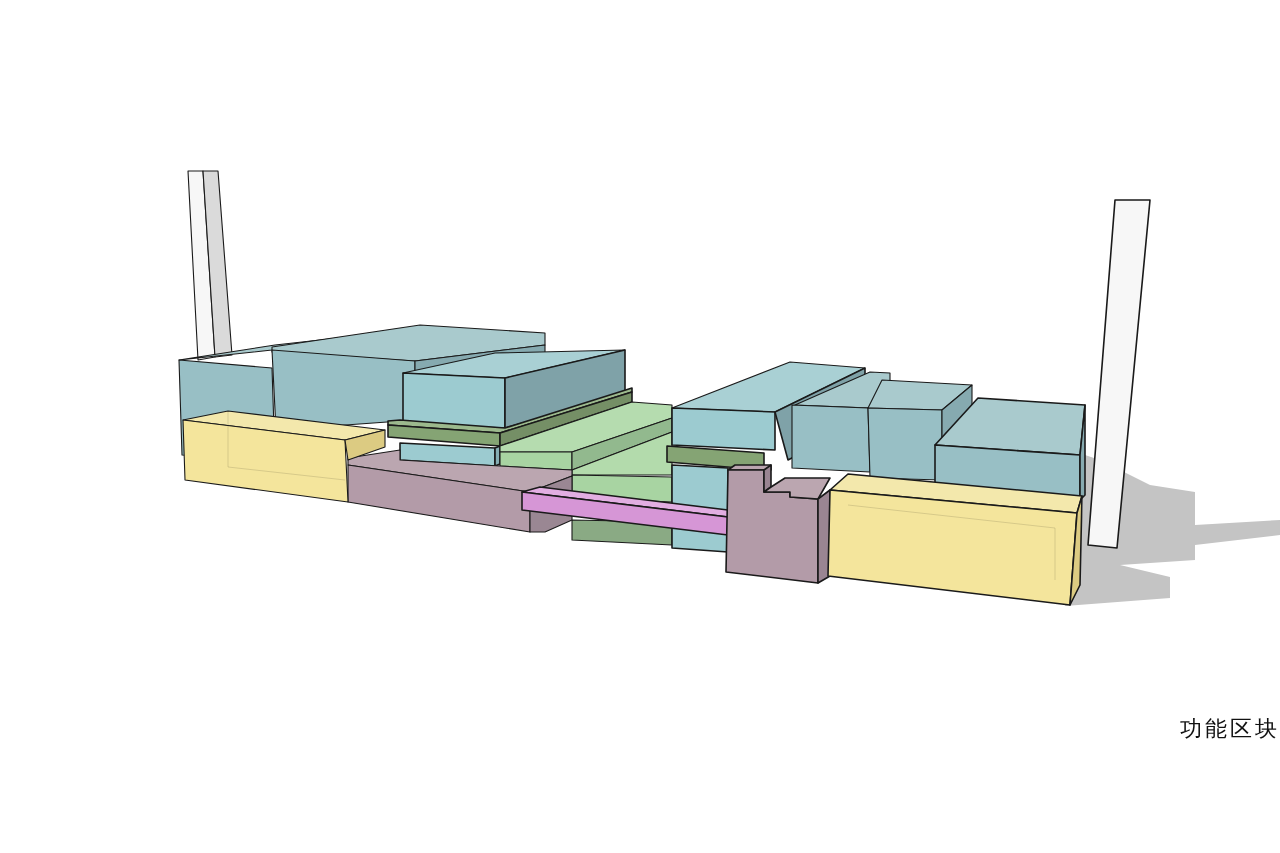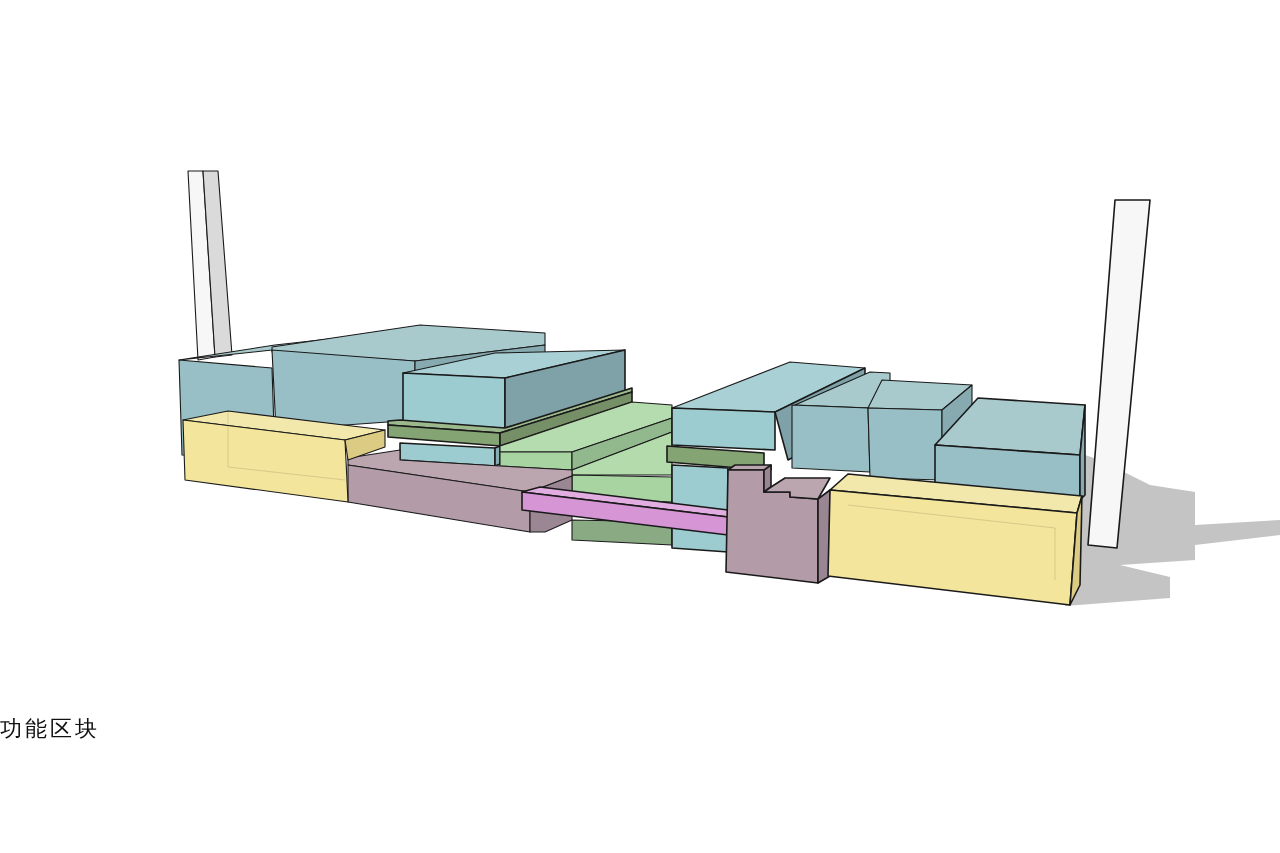--- a/index.html
+++ b/index.html
@@ -22,21 +22,21 @@
       height: 853px;
     }
     .edge { stroke: #1a1a1a; stroke-width: 1.6; stroke-linejoin: round; }
     .thin { stroke: #1a1a1a; stroke-width: 1.1; stroke-linejoin: round; }
     .ghost { stroke: rgba(0,0,0,0.12); stroke-width: 1; fill: none; }
     .caption {
       position: absolute;
       left: 0;
       width: 1280px;
       top: 714px;
-      text-align: left;
+      text-align: right;
       font-size: 22px;
       letter-spacing: 3px;
       color: #111;
       font-family: "DejaVu Sans", sans-serif;
     }
   </style>
 </head>
 <body>
 
 <svg id="diagram" viewBox="0 0 1280 853" xmlns="http://www.w3.org/2000/svg">

